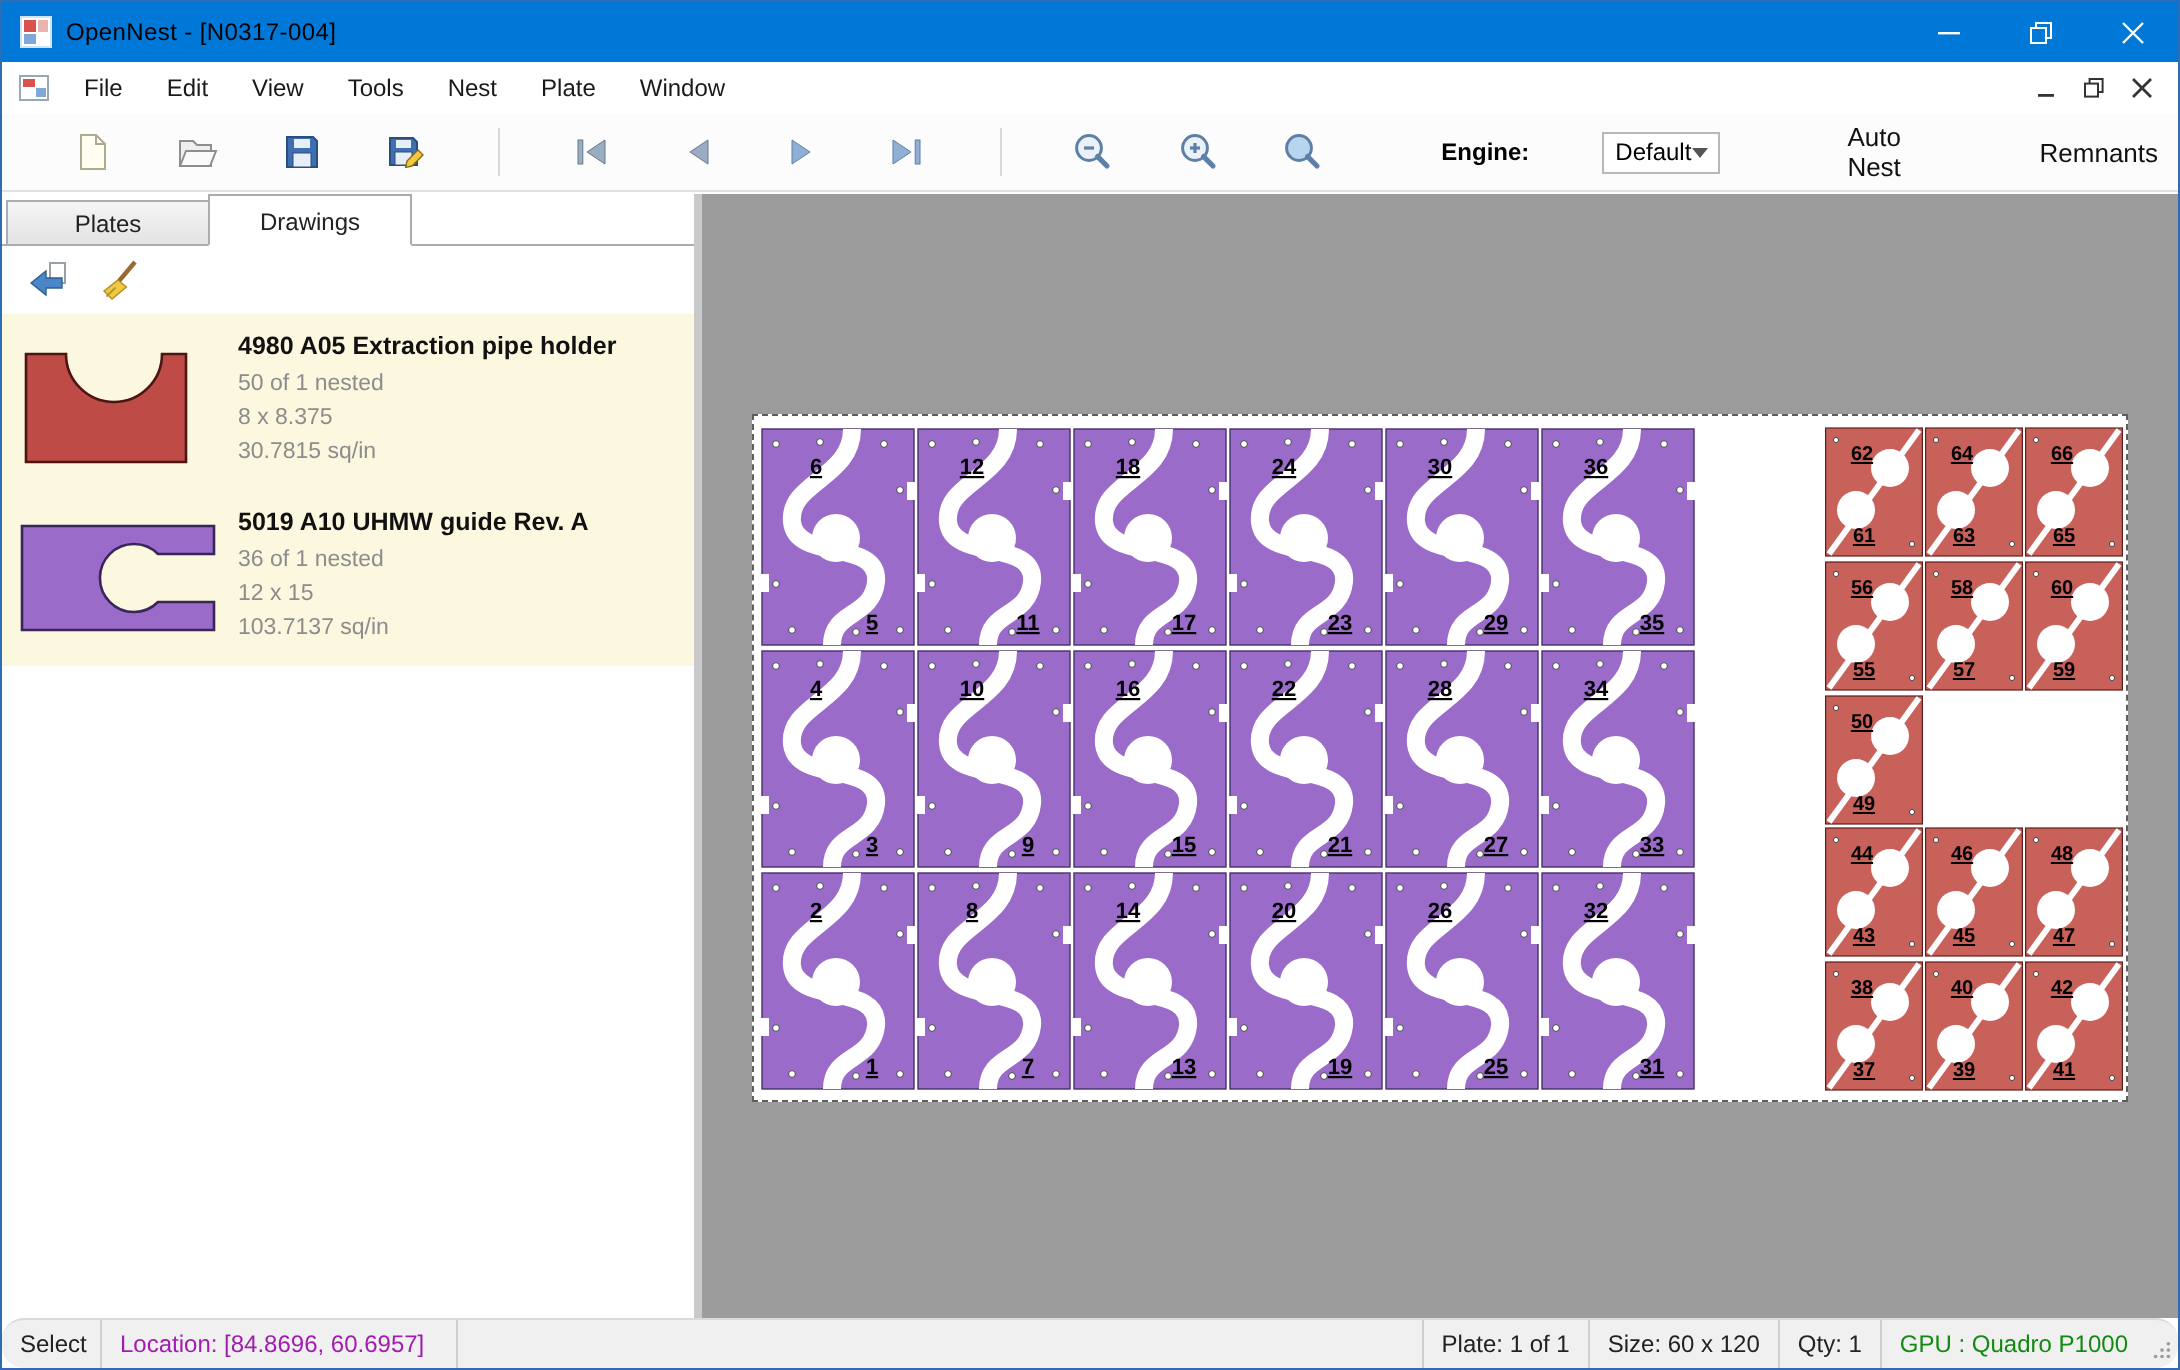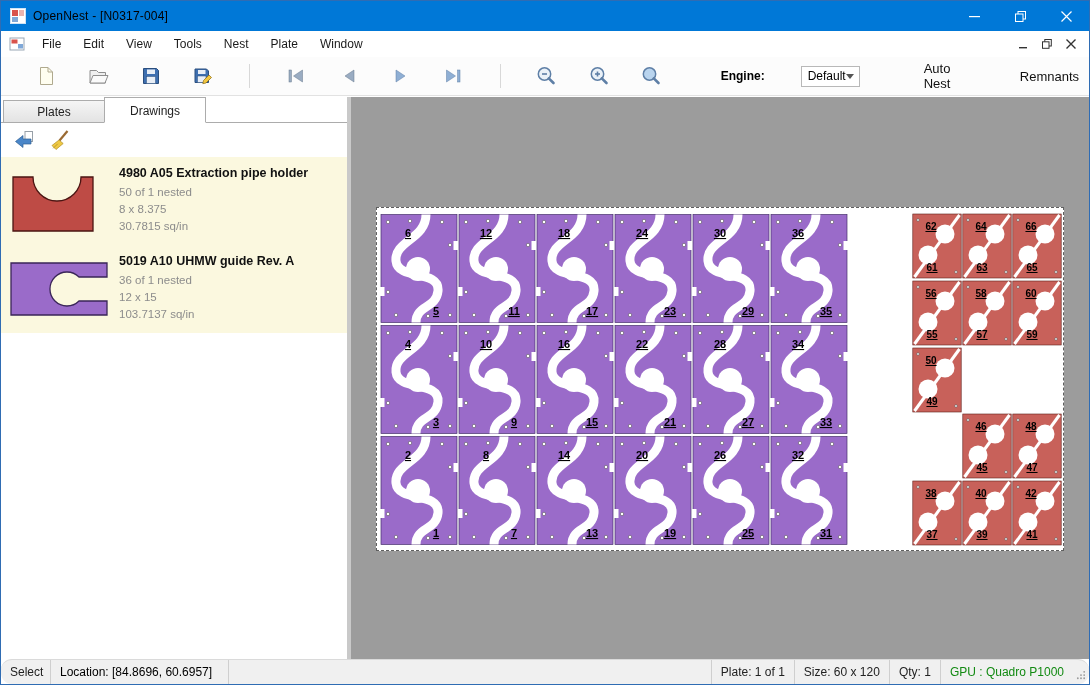--- a/index.html
+++ b/index.html
@@ -68,21 +68,21 @@
   .nest-grid.purple { left:3px; top:5px; width:468px; height:334px; }
   .nest-grid.red { left:535px; top:5px; width:150px; height:334px; }
   .p-cell { position:absolute; width:78px; height:111px; }
   .r-cell { position:absolute; width:50px; height:66px; }
 
   
   .statusbar { position:absolute; bottom:0; left:0; right:0; height:25px; background:#F0F0F0;
                border-top:1px solid #DADADA; display:flex; align-items:center; font-size:12px; color:#222;border-radius:11px; }
   .sb-cell { height:100%; display:flex; align-items:center; padding:0 9px; }
   .sb-mode { width:50px; border-right:1px solid #CFCFCF; }
-  .sb-loc { color:#000000; border-right:1px solid #CFCFCF; padding-right:16px; }
+  .sb-loc { color:#a21caf; border-right:1px solid #CFCFCF; padding-right:16px; }
   .sb-spring { flex:1; }
   .sb-right { border-left:1px solid #CFCFCF; }
   .sb-grip { width:16px; height:100%; display:flex; align-items:flex-end; justify-content:flex-end; padding:3px; }
 </style>
 </head>
 <body>
 
 <div class="window">
 
   <div class="titlebar" style="background: rgb(0, 120, 215);">
@@ -662,20 +662,30 @@
             <div class="r-cell" style="left: 0px; top: 134px;"><svg width="50" height="66" viewBox="0 0 50 66">
     <rect x="0.8" y="1" width="48.4" height="64" fill="#C8615A" stroke="#5F1E1A" stroke-width="0.6"></rect>
     <line x1="47.5" y1="2" x2="2.5" y2="64" stroke="#fff" stroke-width="3"></line>
     <circle cx="33" cy="21" r="9.5" fill="#fff"></circle>
     <circle cx="16" cy="42" r="9.5" fill="#fff"></circle>
     <circle cx="6" cy="7" r="1.3" fill="#fff" stroke="#444" stroke-width="0.5"></circle>
                 <circle cx="44" cy="59" r="1.3" fill="#fff" stroke="#444" stroke-width="0.5"></circle>
     <text x="19" y="17" text-anchor="middle" font-size="10" font-weight="bold" fill="#000" text-decoration="underline">50</text>
                 <text x="20" y="58" text-anchor="middle" font-size="10" font-weight="bold" fill="#000" text-decoration="underline">49</text>
   </svg></div>
+            <div class="r-cell" style="left: 0px; top: 200px;"><svg width="50" height="66" viewBox="0 0 50 66">
+    <rect x="0.8" y="1" width="48.4" height="64" fill="#C8615A" stroke="#5F1E1A" stroke-width="0.6"></rect>
+    <line x1="47.5" y1="2" x2="2.5" y2="64" stroke="#fff" stroke-width="3"></line>
+    <circle cx="33" cy="21" r="9.5" fill="#fff"></circle>
+    <circle cx="16" cy="42" r="9.5" fill="#fff"></circle>
+    <circle cx="6" cy="7" r="1.3" fill="#fff" stroke="#444" stroke-width="0.5"></circle>
+                <circle cx="44" cy="59" r="1.3" fill="#fff" stroke="#444" stroke-width="0.5"></circle>
+    <text x="19" y="17" text-anchor="middle" font-size="10" font-weight="bold" fill="#000" text-decoration="underline">44</text>
+                <text x="20" y="58" text-anchor="middle" font-size="10" font-weight="bold" fill="#000" text-decoration="underline">43</text>
+  </svg></div>
             <div class="r-cell" style="left: 50px; top: 200px;"><svg width="50" height="66" viewBox="0 0 50 66">
     <rect x="0.8" y="1" width="48.4" height="64" fill="#C8615A" stroke="#5F1E1A" stroke-width="0.6"></rect>
     <line x1="47.5" y1="2" x2="2.5" y2="64" stroke="#fff" stroke-width="3"></line>
     <circle cx="33" cy="21" r="9.5" fill="#fff"></circle>
     <circle cx="16" cy="42" r="9.5" fill="#fff"></circle>
     <circle cx="6" cy="7" r="1.3" fill="#fff" stroke="#444" stroke-width="0.5"></circle>
                 <circle cx="44" cy="59" r="1.3" fill="#fff" stroke="#444" stroke-width="0.5"></circle>
     <text x="19" y="17" text-anchor="middle" font-size="10" font-weight="bold" fill="#000" text-decoration="underline">46</text>
                 <text x="20" y="58" text-anchor="middle" font-size="10" font-weight="bold" fill="#000" text-decoration="underline">45</text>
   </svg></div>

